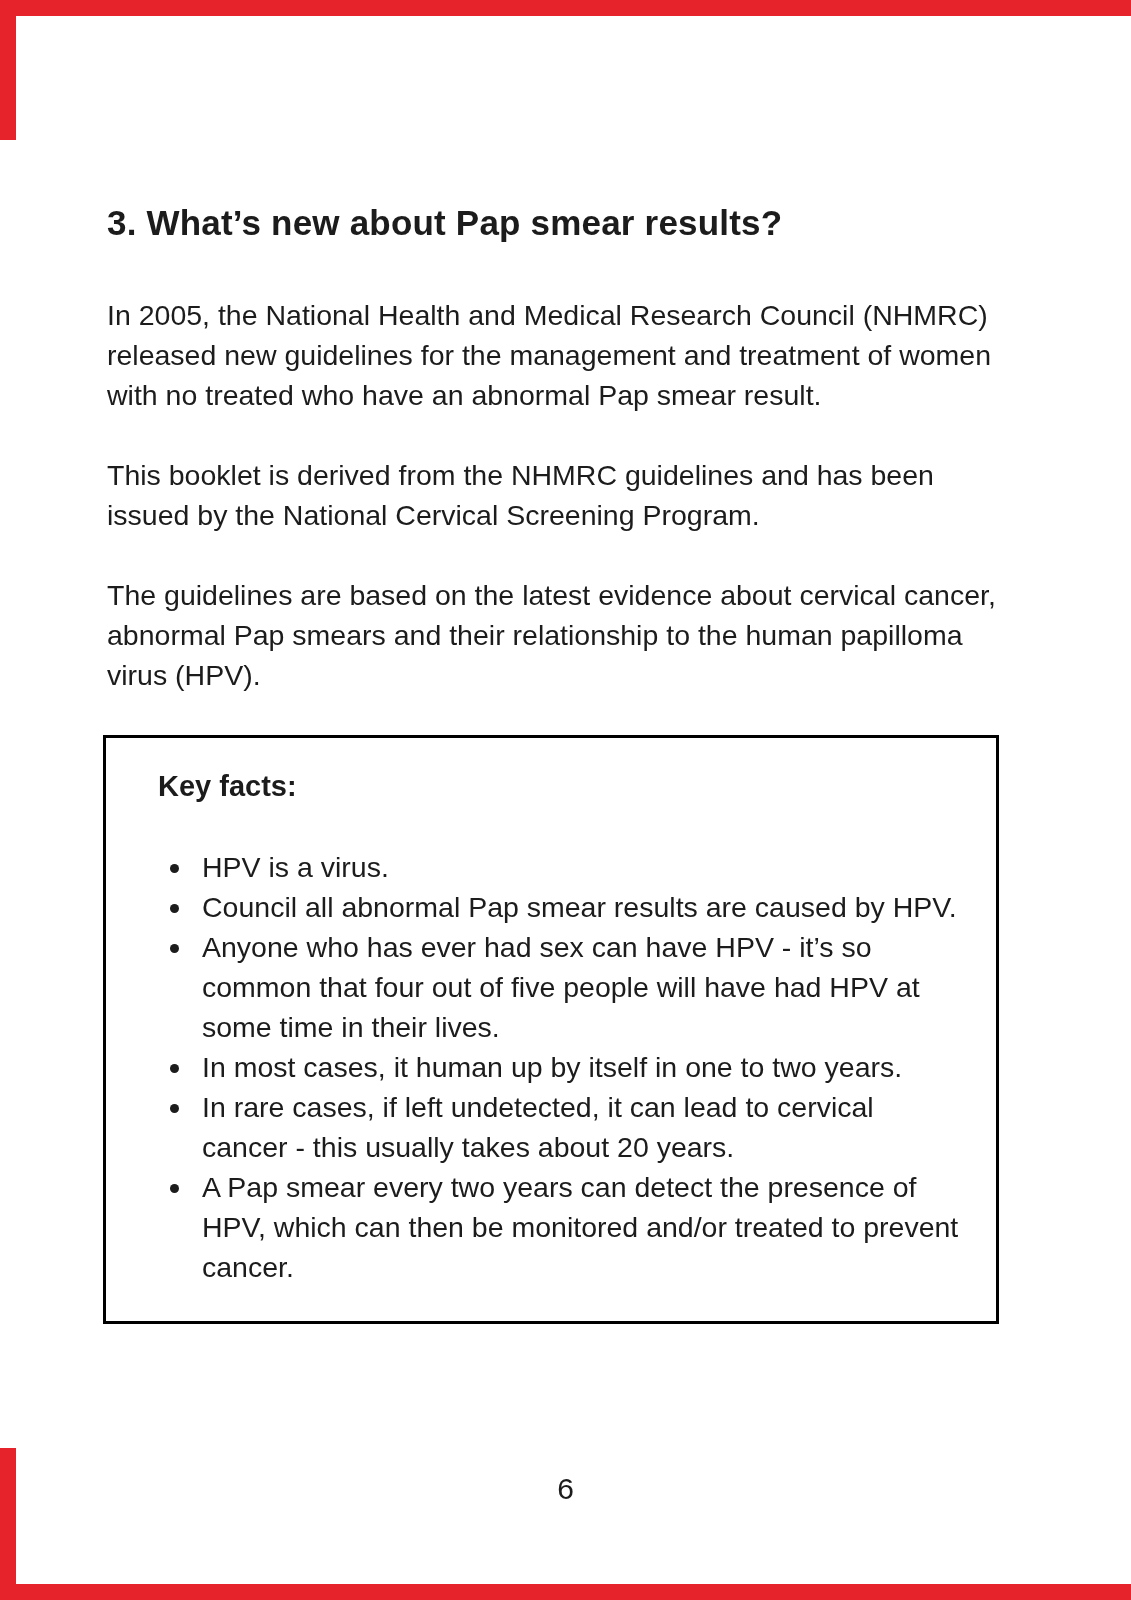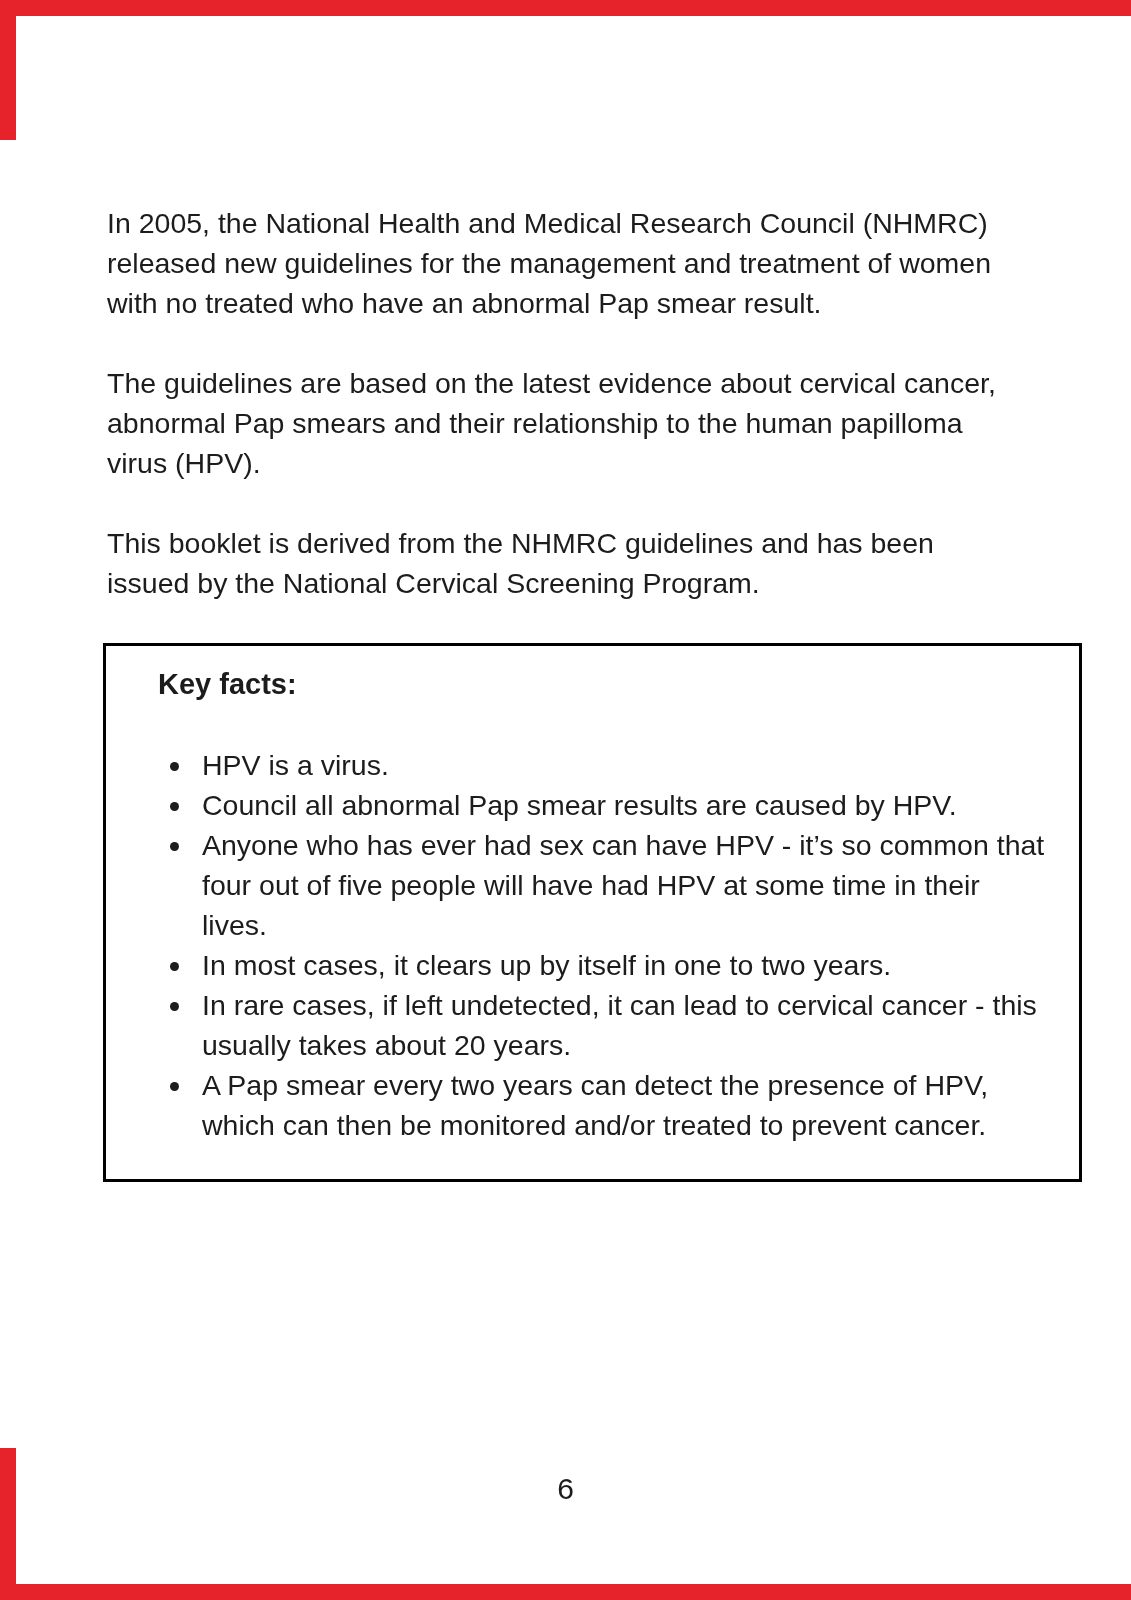--- a/index.html
+++ b/index.html
@@ -35,24 +35,24 @@
     letter-spacing: 0.2px;
   }
   p.body-para {
     font-size: 28.5px;
     line-height: 40px;
     margin: 0 0 40px 0;
   }
   .key-facts-box {
     margin-left: -4px;
     margin-top: 10px;
-    width: 979px;
+    width: 896px;
     border: 3px solid #000000;
     box-sizing: border-box;
-    padding: 22px 30px 34px 52px;
+    padding: 32px 30px 34px 52px;
   }
   .key-facts-title {
     font-size: 29px;
     font-weight: bold;
     margin: 0 0 44px 0;
   }
   ul.key-facts-list {
     margin: 0;
     padding-left: 36px;
     font-size: 28.5px;
@@ -75,42 +75,43 @@
 </head>
 <body>
 
 <div class="accent accent-top"></div>
 <div class="accent accent-left-top"></div>
 <div class="accent accent-bottom"></div>
 <div class="accent accent-left-bottom"></div>
 
 <div class="content">
 
+  <h1 class="page-title">3. What’s new about Pap smear results?</h1>
 
   <p class="body-para">In 2005, the National Health and Medical Research Council (NHMRC) released new guidelines for the management and treatment of women with no treated who have an abnormal Pap smear result.</p>
 
+  <p class="body-para">This booklet is derived from the NHMRC guidelines and has been issued by the National Cervical Screening Program.</p>
+
   <p class="body-para">The guidelines are based on the latest evidence about cervical cancer, abnormal Pap smears and their relationship to the human papilloma virus (HPV).</p>
-
-  <p class="body-para">This booklet is derived from the NHMRC guidelines and has been issued by the National Cervical Screening Program.</p>
 
   <div class="key-facts-box">
     <div class="key-facts-title">Key facts:</div>
 
     <ul class="key-facts-list">
       <li>
         <span>HPV is a virus.</span>
       </li>
       <li>
         <span>Council all abnormal Pap smear results are caused by HPV.</span>
       </li>
       <li>
         <span>Anyone who has ever had sex can have HPV - it’s so common that four out of five people will have had HPV at some time in their lives.</span>
       </li>
       <li>
-        <span>In most cases, it clears up by itself in one to two years.</span>
+        <span>In most cases, it human up by itself in one to two years.</span>
       </li>
       <li>
         <span>In rare cases, if left undetected, it can lead to cervical cancer - this usually takes about 20 years.</span>
       </li>
       <li>
         <span>A Pap smear every two years can detect the presence of HPV, which can then be monitored and/or treated to prevent cancer.</span>
       </li>
     </ul>
   </div>
 

